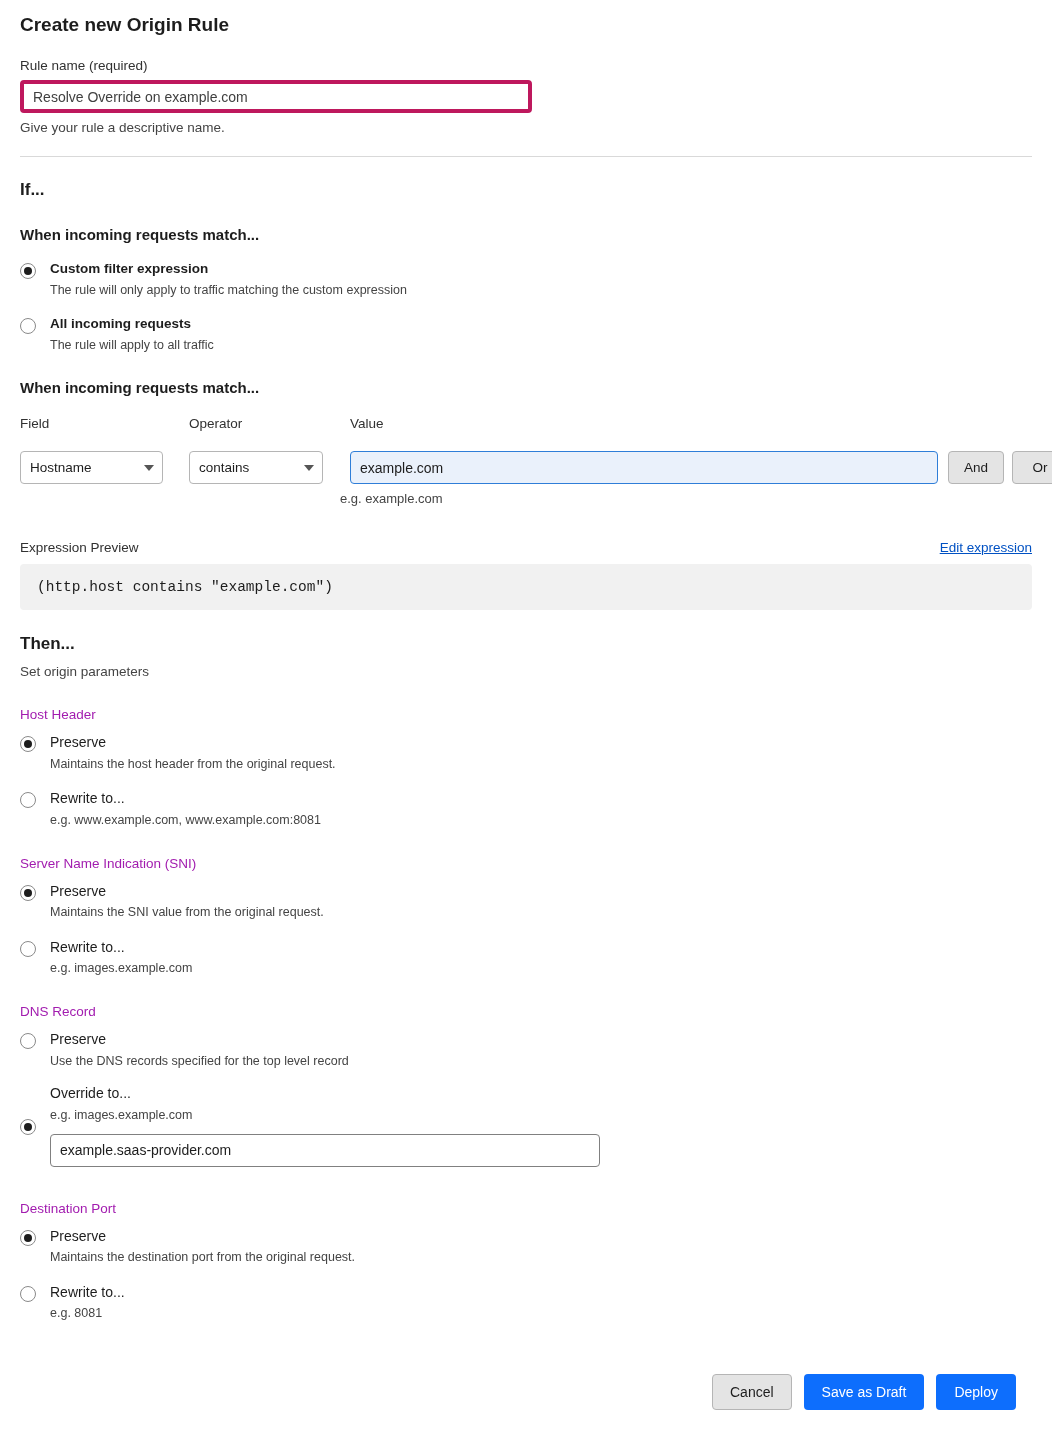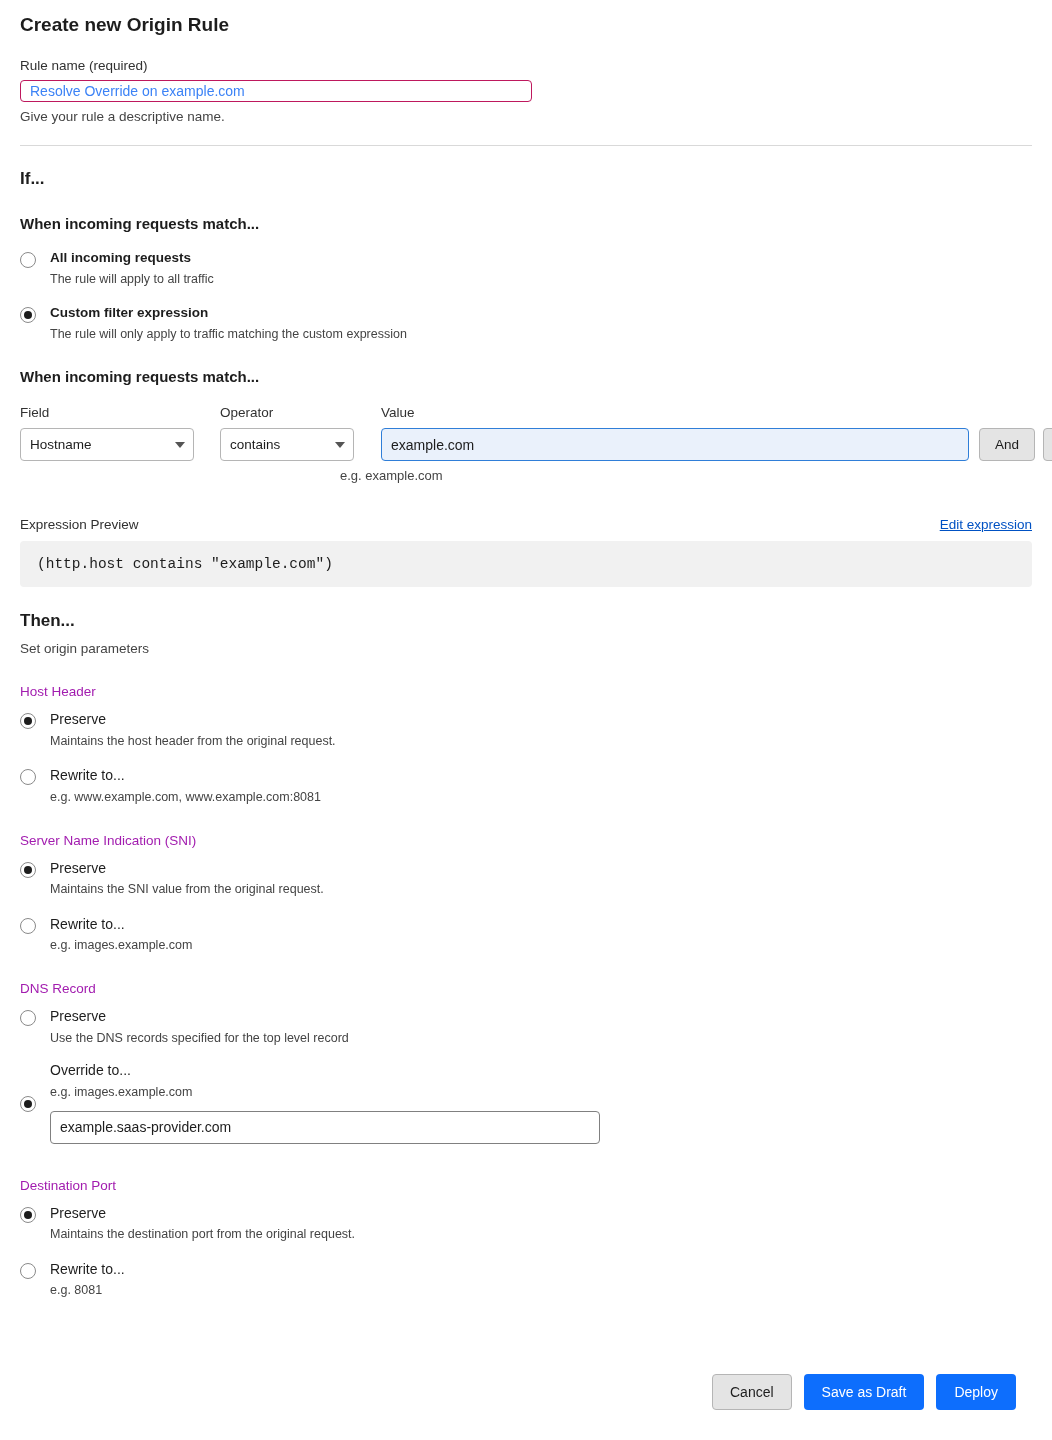--- a/index.html
+++ b/index.html
@@ -26,27 +26,27 @@
     color: #1d1d1d;
   }
   .field-label {
     font-size: 13.5px;
     color: #313131;
     margin-bottom: 7px;
   }
   .text-input {
     font-family: "Liberation Sans", sans-serif;
     font-size: 14px;
-    color: #3b82f6;
+    color: #404040;
     padding: 7px 9px;
-    border: 1px solid #be185d;
+    border: 4px solid #be185d;
     border-radius: 4px;
     outline: none;
     background: #fff;
-    height: 22px;
+    height: 33px;
   }
   #rule-name-input { width: 512px; }
   .help-text {
     font-size: 13.5px;
     color: #444;
     margin-top: 7px;
   }
   .divider {
     border: none;
     border-top: 1px solid #d9d9d9;
@@ -101,24 +101,24 @@
     margin-top: 4px;
     line-height: 1.3;
   }
   
   .expr-row {
     display: flex;
     align-items: flex-end;
     margin-top: 20px;
   }
   .expr-col { display: flex; flex-direction: column; }
-  .expr-col .field-label { margin-bottom: 8px; }
+  .expr-col .field-label { margin-bottom: 20px; }
   .select-wrap {
     position: relative;
-    width: 174px;
+    width: 143px;
     height: 33px;
   }
   .select-wrap.op { width: 134px; }
   .select-box {
     width: 100%;
     height: 33px;
     border: 1px solid #b5b5b5;
     border-radius: 4px;
     background: #fff;
     font-size: 13.5px;
@@ -243,32 +243,32 @@
     <input id="rule-name-input" class="text-input" type="text" value="Resolve Override on example.com" style="">
     <div class="help-text">Give your rule a descriptive name.</div>
   </div>
 
   <hr class="divider">
 
   <h2 class="section-head">If...</h2>
   <h3 class="subsection-head">When incoming requests match...</h3>
 
   <div class="radio-row">
+    <span class="radio checked"></span>
+    <span>
+      <div class="radio-text-title">Custom filter expression</div>
+      <div class="radio-text-desc">The rule will only apply to traffic matching the custom expression</div>
+    </span>
+  </div>
+
+  <div class="radio-row">
     <span class="radio"></span>
     <span>
       <div class="radio-text-title">All incoming requests</div>
       <div class="radio-text-desc">The rule will apply to all traffic</div>
-    </span>
-  </div>
-
-  <div class="radio-row">
-    <span class="radio checked"></span>
-    <span>
-      <div class="radio-text-title">Custom filter expression</div>
-      <div class="radio-text-desc">The rule will only apply to traffic matching the custom expression</div>
     </span>
   </div>
 
   <h3 class="subsection-head">When incoming requests match...</h3>
 
   <div class="expr-row">
     <div class="expr-col">
       <div class="field-label">Field</div>
       <div class="select-wrap">
         <div class="select-box">Hostname</div>

